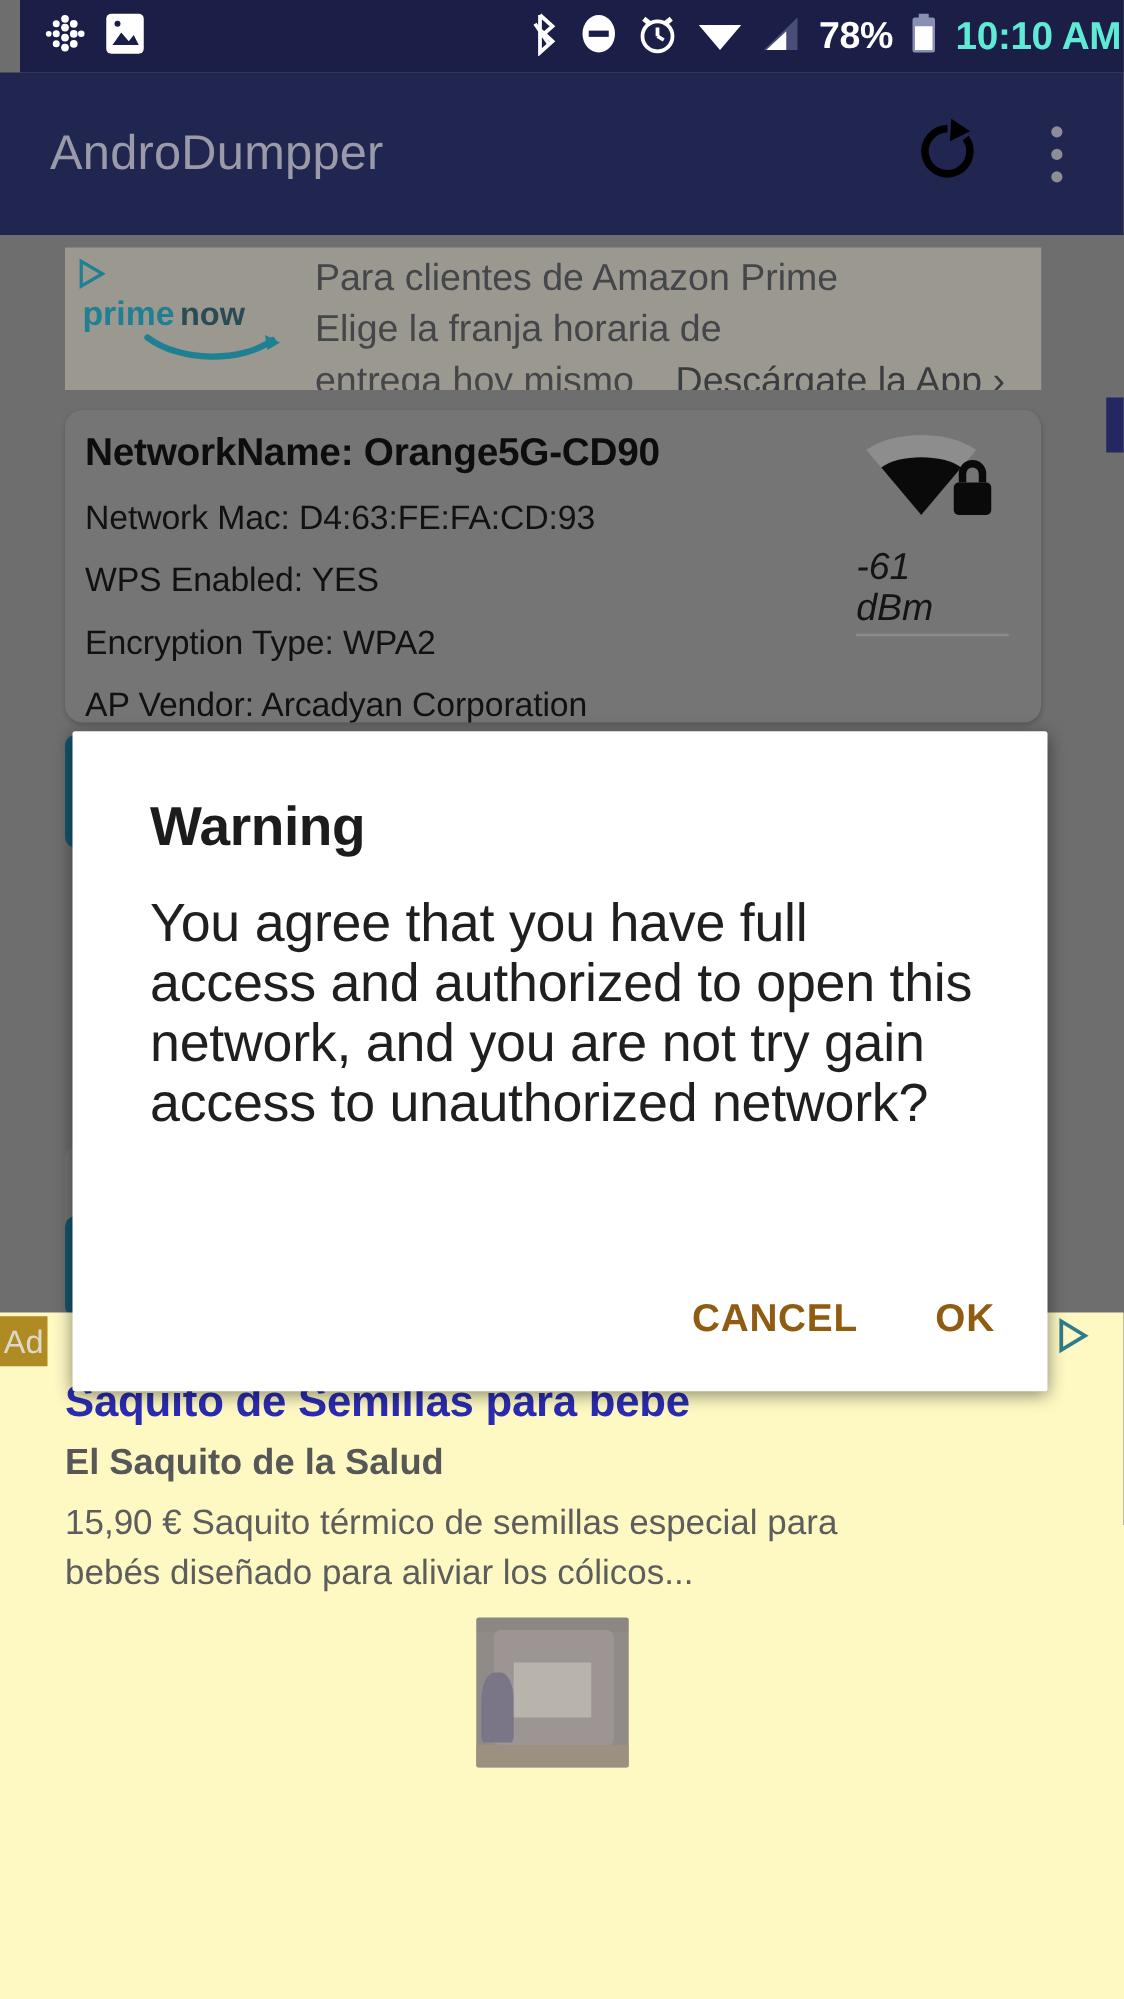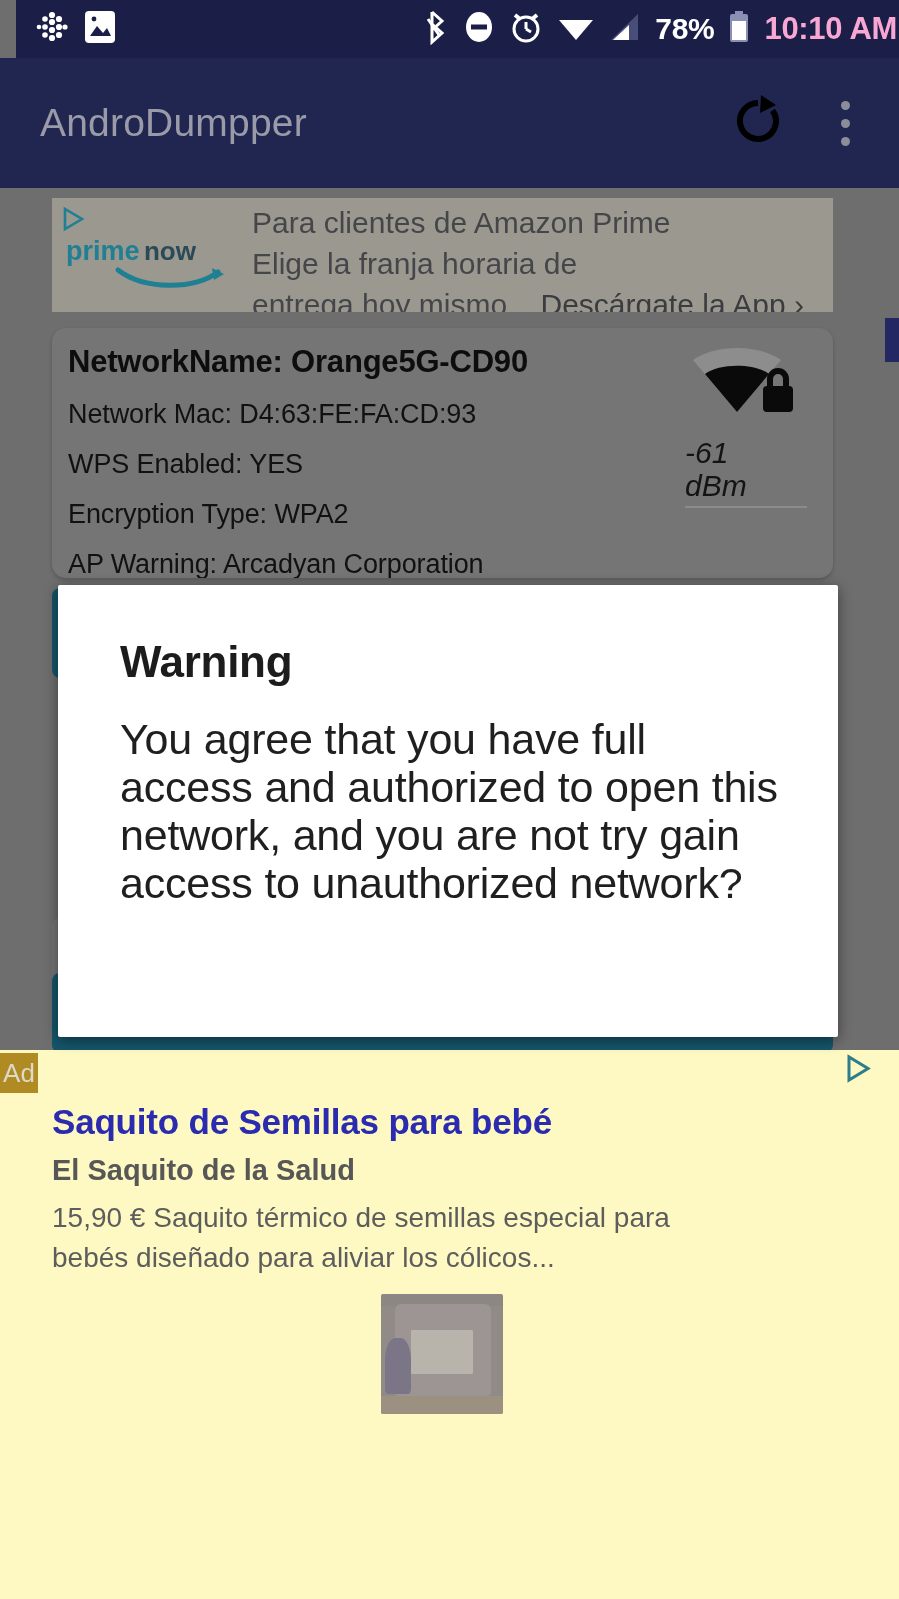--- a/index.html
+++ b/index.html
@@ -14,21 +14,21 @@
   
   #status-bar{
     position:absolute; left:16px; top:0; width:899px; height:58px;
     background:#1b1f47; display:flex; align-items:center;
     padding:0 18px;
   }
   #status-left{ display:flex; align-items:center; gap:16px; }
   #status-right{ margin-left:auto; display:flex; align-items:center; gap:14px; }
   .sb-ico{ display:block; }
   #battery-pct{ color:#fff; font-size:30px; font-weight:bold; letter-spacing:-.3px;}
-  #clock{ color:#f9a8d4; font-size:31px; font-weight:bold; letter-spacing:-.3px;}
+  #clock{ color:#5eead4; font-size:31px; font-weight:bold; letter-spacing:-.3px;}
 
   
   #app-bar{
     position:absolute; left:0; top:58px; width:899px; height:130px;
     background:#212650;
   }
   #app-title{
     position:absolute; left:40px; top:50%; transform:translateY(-50%);
     font-size:39px; color:#9a9aa8; font-weight:normal; letter-spacing:.2px;
   }
@@ -140,21 +140,21 @@
   }
 
   
   #scrollbar-thumb{
     position:absolute; right:0; top:130px; width:14px; height:44px;
     background:#232863;
   }
 
   
   #dialog{
-    position:absolute; left:58px; top:585px; width:780px; height:452px;
+    position:absolute; left:58px; top:585px; width:780px; height:528px;
     background:#fff; box-shadow:0 3px 14px rgba(0,0,0,.45);
     border-radius:2px;
   }
   #dialog-title{
     position:absolute; left:62px; top:52px;
     font-size:44px; font-weight:bold; color:#1c1c1c; letter-spacing:-.3px;
   }
   #dialog-message{
     position:absolute; left:62px; top:130px; width:660px;
     font-size:43px; line-height:48px; color:#1f1f1f; letter-spacing:-.2px;
@@ -295,21 +295,21 @@
   <div class="teal-bar" id="teal-1"></div>
   <div class="teal-bar" id="teal-2"></div>
   <div class="teal-bar" id="teal-3"></div>
 
   <div id="network-card">
     <div id="network-card-body">
       <div id="net-name">NetworkName: Orange5G-CD90</div>
       <div class="net-row">Network Mac: D4:63:FE:FA:CD:93</div>
       <div class="net-row">WPS Enabled: YES</div>
       <div class="net-row">Encryption Type: WPA2</div>
-      <div class="net-row">AP Warning: Arcadyan Corporation</div>
+      <div class="net-row">AP Vendor: Arcadyan Corporation</div>
     </div>
     <div id="signal-box">
       <span>
         <svg width="112" height="80" viewBox="0 0 112 80">
           <path d="M8 14 C30 -2 74 -2 96 14 L52 66 Z" fill="#8d8d8d"></path>
           <path d="M20 28 C34 17 70 17 84 28 L52 66 Z" fill="#0a0a0a"></path>
           <rect x="78" y="40" width="30" height="26" rx="4" fill="#0a0a0a"></rect>
           <path d="M85 40 L85 33 a8 8 0 0 1 16 0 L101 40" fill="none" stroke="#0a0a0a" stroke-width="6"></path>
         </svg>
       </span>
@@ -338,13 +338,17 @@
     </div>
 
   </div>
 
   <div id="scrollbar-thumb"></div>
 </div>
 
 <div id="dialog">
   <div id="dialog-title">Warning</div>
   <div id="dialog-message">You agree that you have full access and authorized to open this network, and you are not try gain access to unauthorized network?</div>
+  <div id="dialog-actions">
+    <button class="dlg-btn">CANCEL</button>
+    <button class="dlg-btn">OK</button>
+  </div>
 </div>
 
 </body></html>

